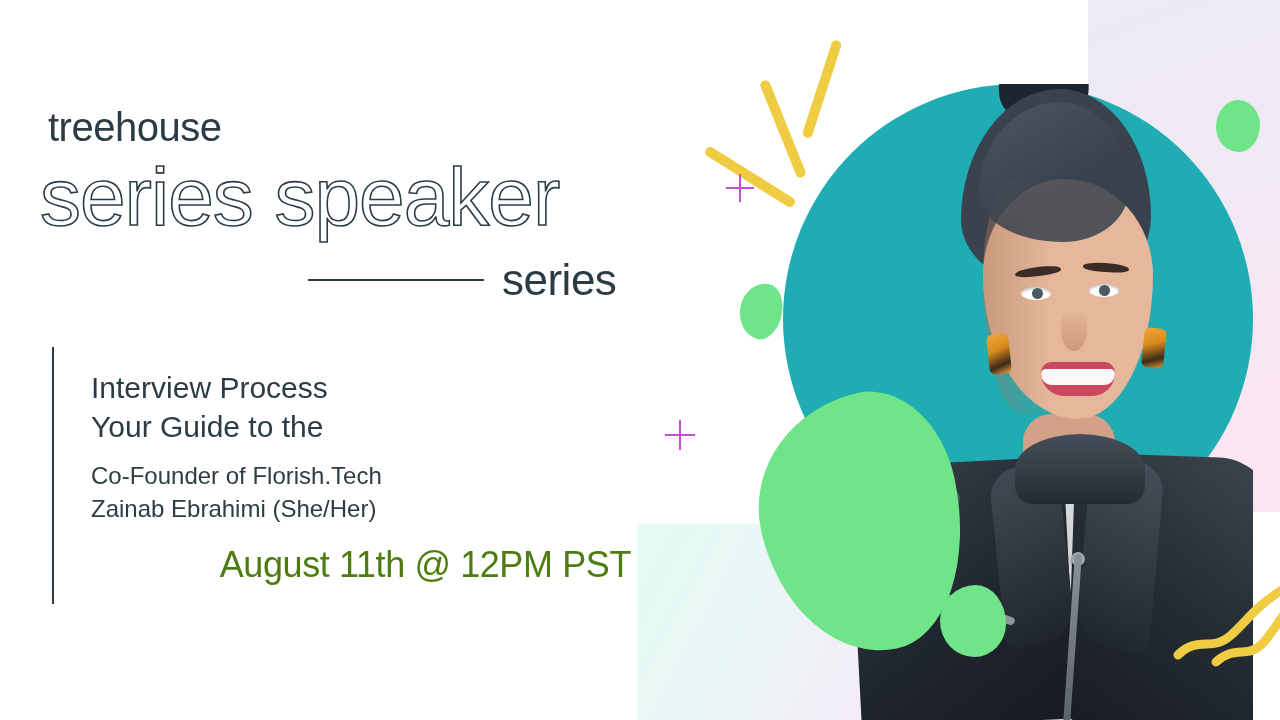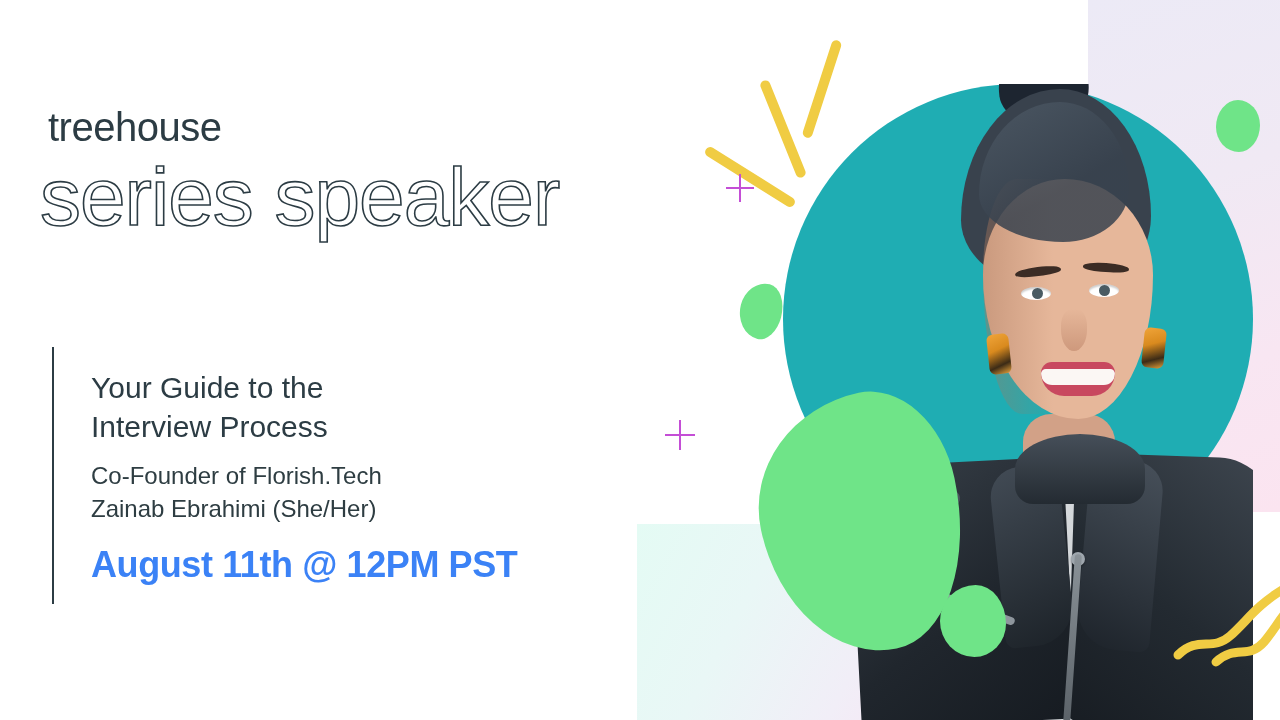--- a/index.html
+++ b/index.html
@@ -183,23 +183,24 @@
   .speaker-line {
     font-size: 24px;
     line-height: 1.38;
     font-weight: 300;
     color: #2e3d42;
     margin: 0;
   }
   .date-line {
     margin: 19px 0 0 0;
     font-size: 36px;
-    font-weight: 700;
+    font-weight: 400;
     letter-spacing: -0.4px;
-    color: #3b82f6;
+    color: #4d7c0f;
+    text-align: right;
   }
 
   
   .portrait {
     position: absolute;
     left: 783px;
     top: 84px;
     width: 470px;
     height: 636px;
     overflow: hidden;
@@ -404,26 +405,30 @@
   </div>
   <div class="plus plus-b">
     <i class="h"></i>
       <i class="v"></i>
   </div>
 
   <div class="brand">treehouse</div>
 
   <div class="headline-outline">series speaker</div>
 
+  <div class="series-row">
+    <div class="series-rule"></div>
+    <div class="series-word">series</div>
+  </div>
 
   <div class="vrule"></div>
 
   <div class="details">
     <div class="talk-title">
+      <div>Interview Process</div>
       <div>Your Guide to the</div>
-      <div>Interview Process</div>
     </div>
     <p class="speaker-line">Co-Founder of Florish.Tech</p>
     <p class="speaker-line">Zainab Ebrahimi (She/Her)</p>
     <div class="date-line">August 11th @ 12PM PST</div>
   </div>
 
 </div>
 
 </body></html>

